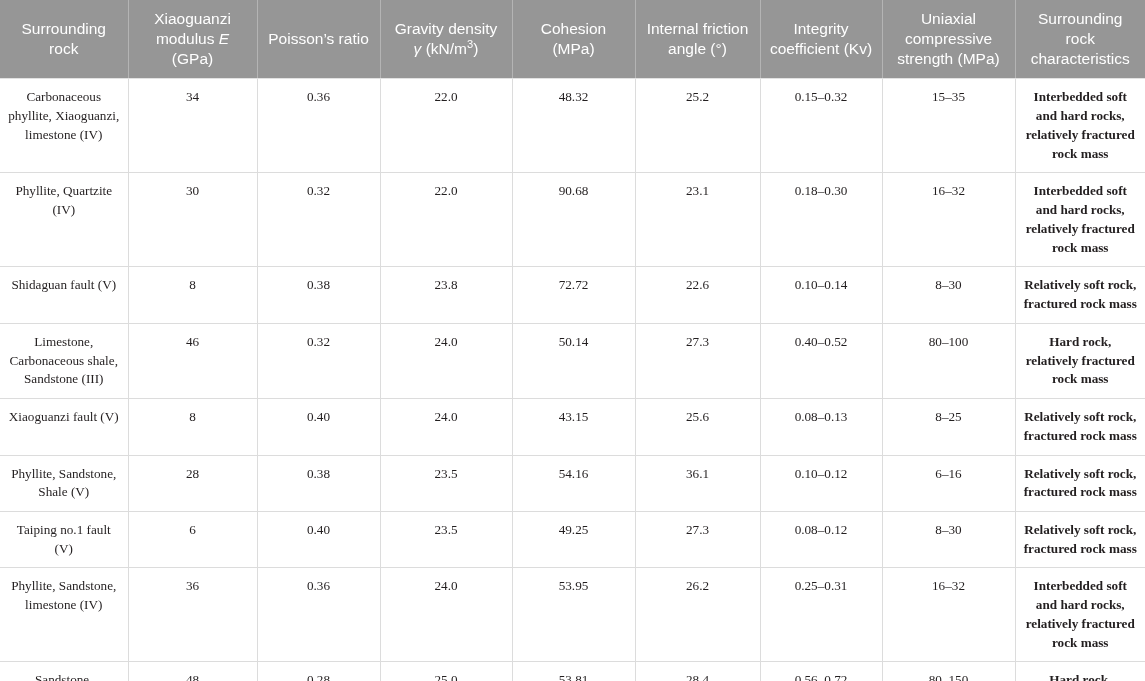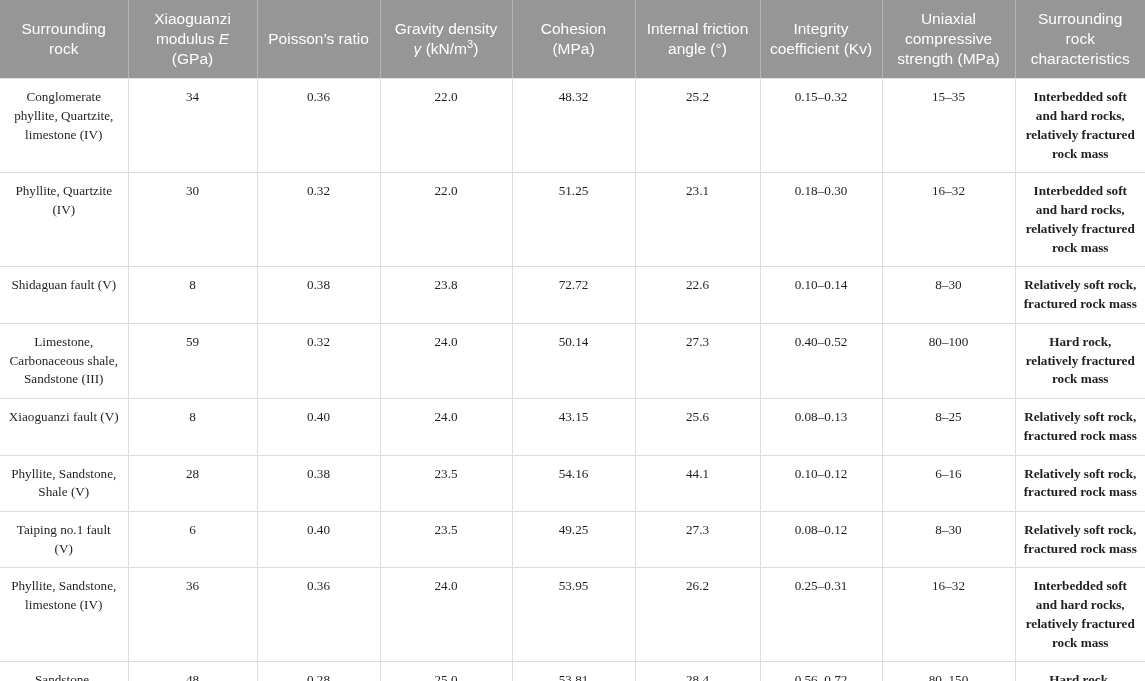--- a/index.html
+++ b/index.html
@@ -131,55 +131,55 @@
         </th>
         <th>
           <span class="hdr-line">Surrounding</span>
           <span class="hdr-line">rock</span>
           <span class="hdr-line">characteristics</span>
         </th>
       </tr>
     </thead>
     <tbody id="table-body">
         <tr style="height: 56px;">
-          <td>Conglomerate phyllite, Quartzite, limestone (IV)</td>
+          <td>Carbonaceous phyllite, Xiaoguanzi, limestone (IV)</td>
           <td>34</td>
           <td>0.36</td>
           <td>22.0</td>
           <td>48.32</td>
           <td>25.2</td>
           <td>0.15–0.32</td>
           <td>15–35</td>
           <td>Interbedded soft and hard rocks, relatively fractured rock mass</td>
         </tr>
         <tr style="height: 51px;">
           <td>Phyllite, Quartzite (IV)</td>
           <td>30</td>
           <td>0.32</td>
           <td>22.0</td>
-          <td>51.25</td>
+          <td>90.68</td>
           <td>23.1</td>
           <td>0.18–0.30</td>
           <td>16–32</td>
           <td>Interbedded soft and hard rocks, relatively fractured rock mass</td>
         </tr>
         <tr style="height: 44px;">
           <td>Shidaguan fault (V)</td>
           <td>8</td>
           <td>0.38</td>
           <td>23.8</td>
           <td>72.72</td>
           <td>22.6</td>
           <td>0.10–0.14</td>
           <td>8–30</td>
           <td>Relatively soft rock, fractured rock mass</td>
         </tr>
         <tr style="height: 55px;">
           <td>Limestone, Carbonaceous shale, Sandstone (III)</td>
-          <td>59</td>
+          <td>46</td>
           <td>0.32</td>
           <td>24.0</td>
           <td>50.14</td>
           <td>27.3</td>
           <td>0.40–0.52</td>
           <td>80–100</td>
           <td>Hard rock, relatively fractured rock mass</td>
         </tr>
         <tr style="height: 40px; border-radius: 26px;">
           <td>Xiaoguanzi fault (V)</td>
@@ -191,21 +191,21 @@
           <td>0.08–0.13</td>
           <td>8–25</td>
           <td>Relatively soft rock, fractured rock mass</td>
         </tr>
         <tr style="height: 42px;">
           <td>Phyllite, Sandstone, Shale (V)</td>
           <td>28</td>
           <td>0.38</td>
           <td>23.5</td>
           <td>54.16</td>
-          <td>44.1</td>
+          <td>36.1</td>
           <td>0.10–0.12</td>
           <td>6–16</td>
           <td>Relatively soft rock, fractured rock mass</td>
         </tr>
         <tr style="height: 35px;">
           <td>Taiping no.1 fault (V)</td>
           <td>6</td>
           <td>0.40</td>
           <td>23.5</td>
           <td>49.25</td>

